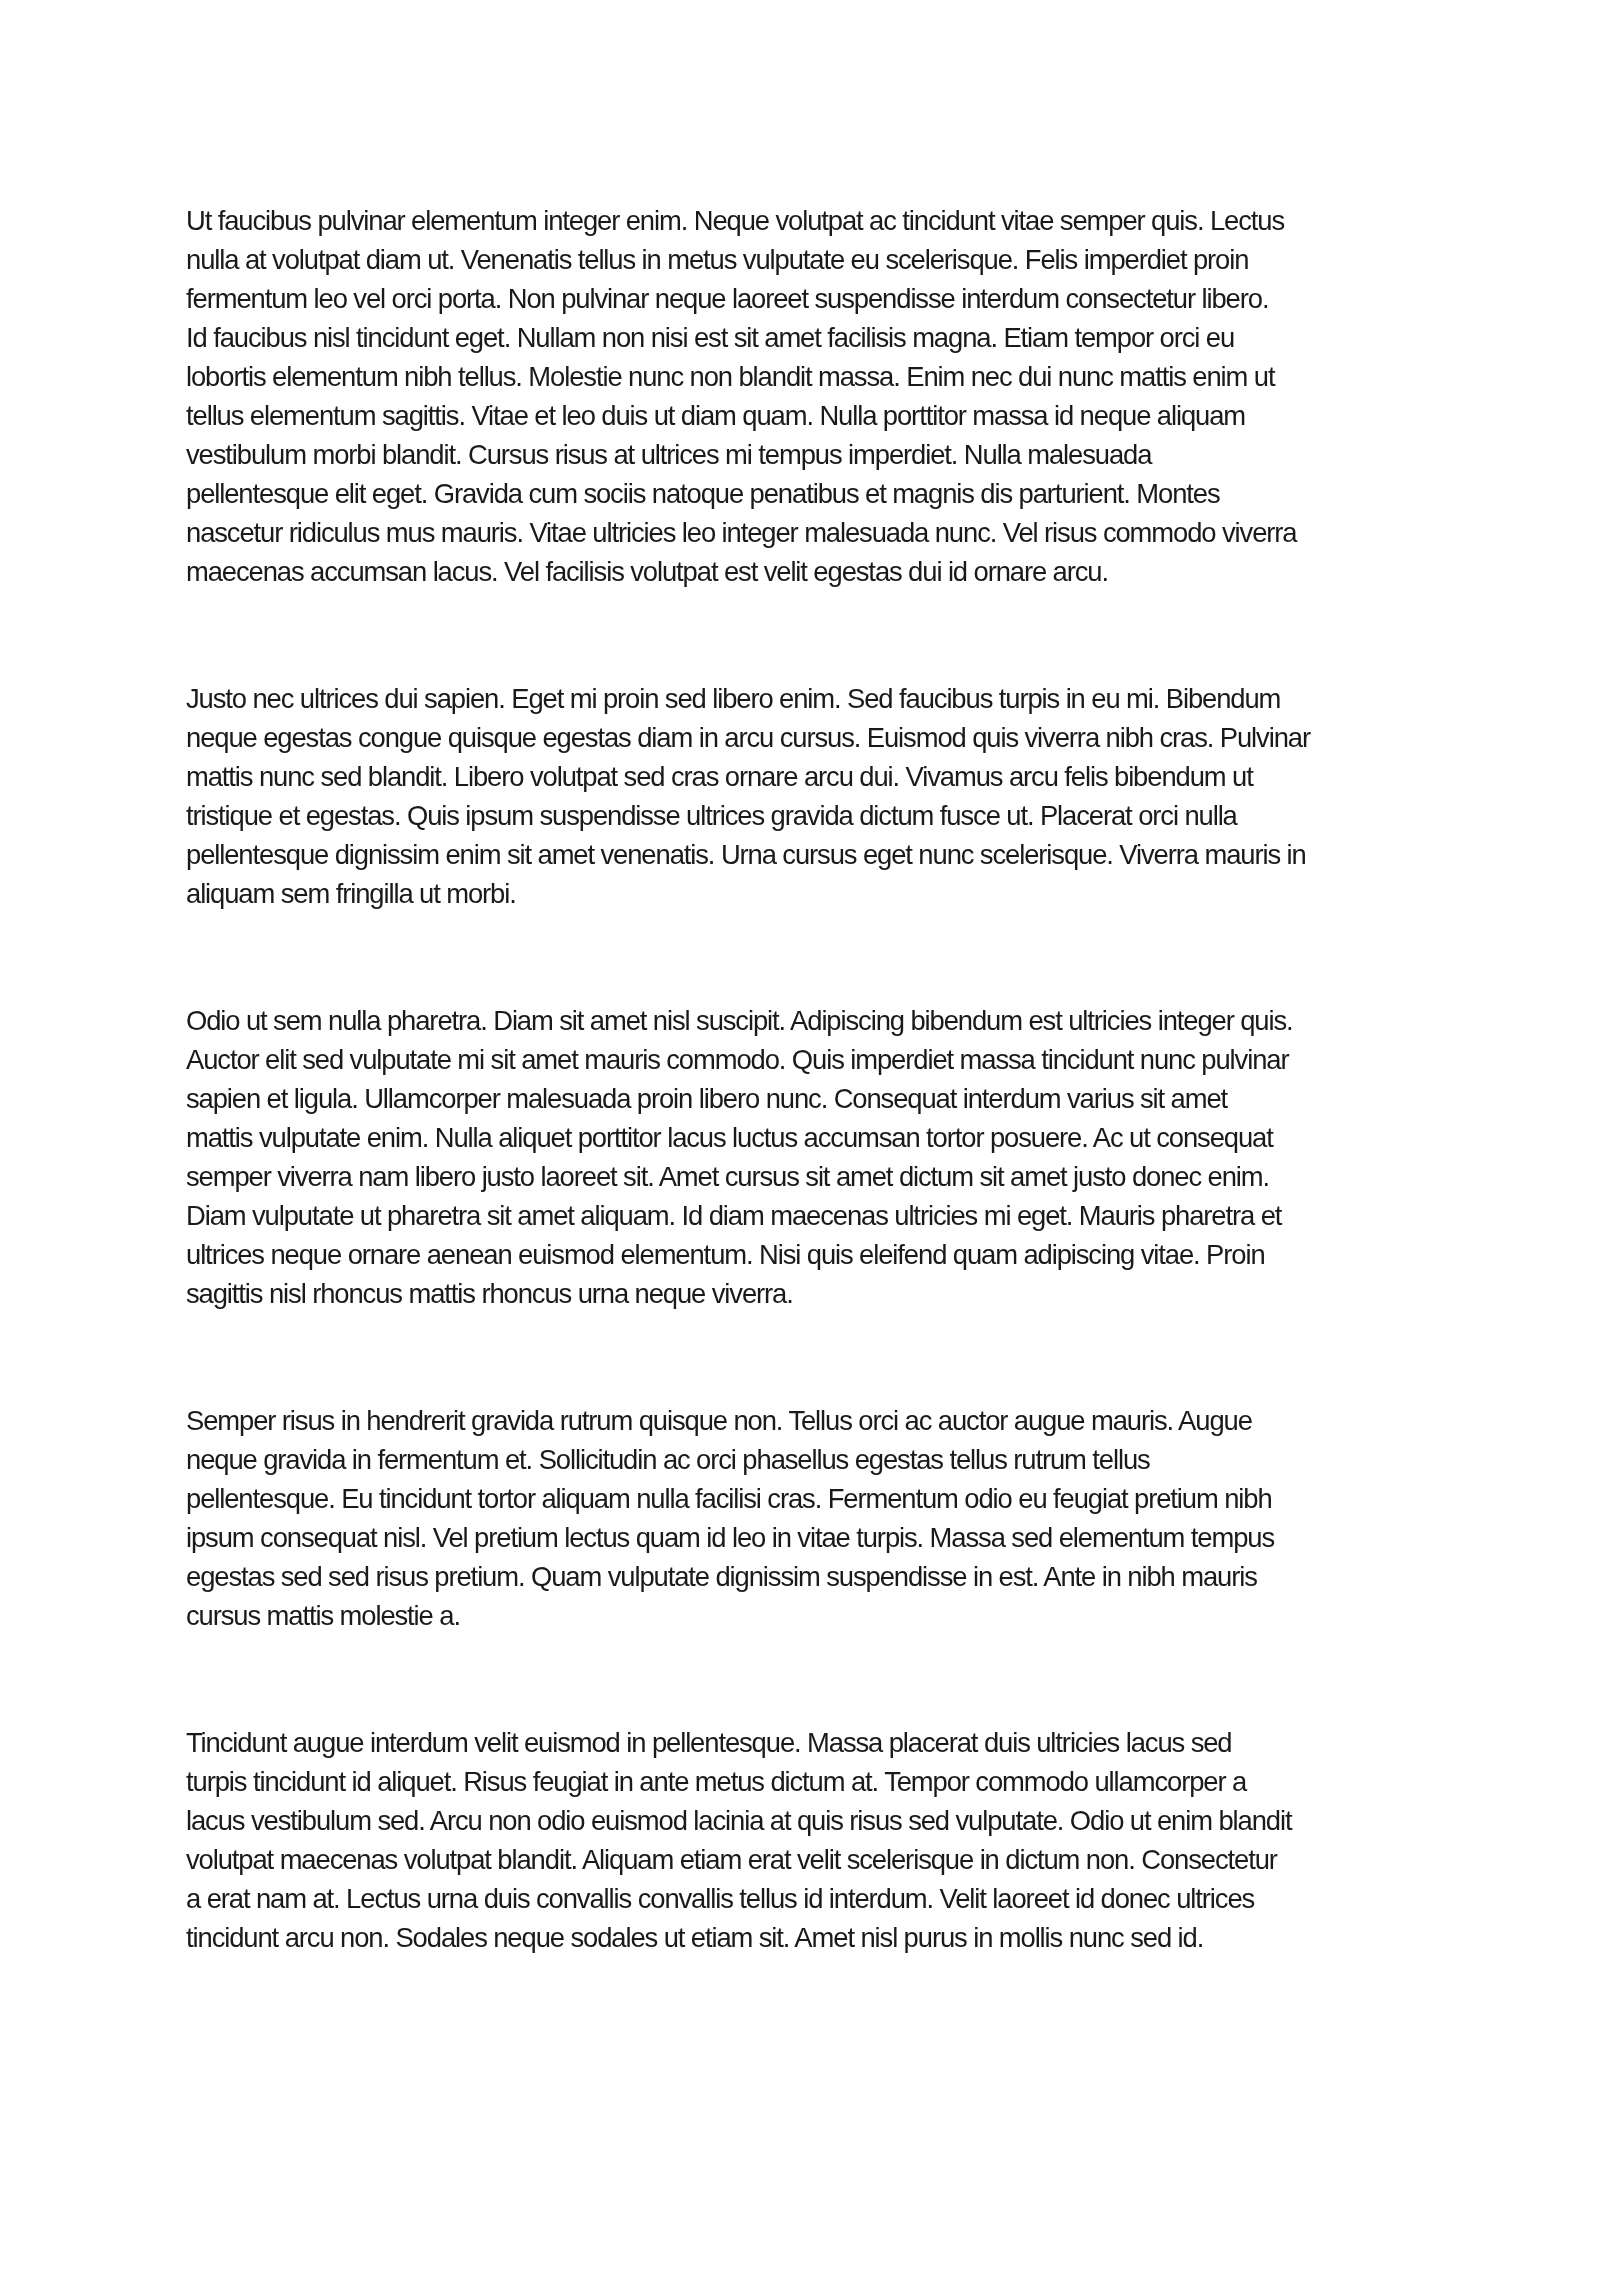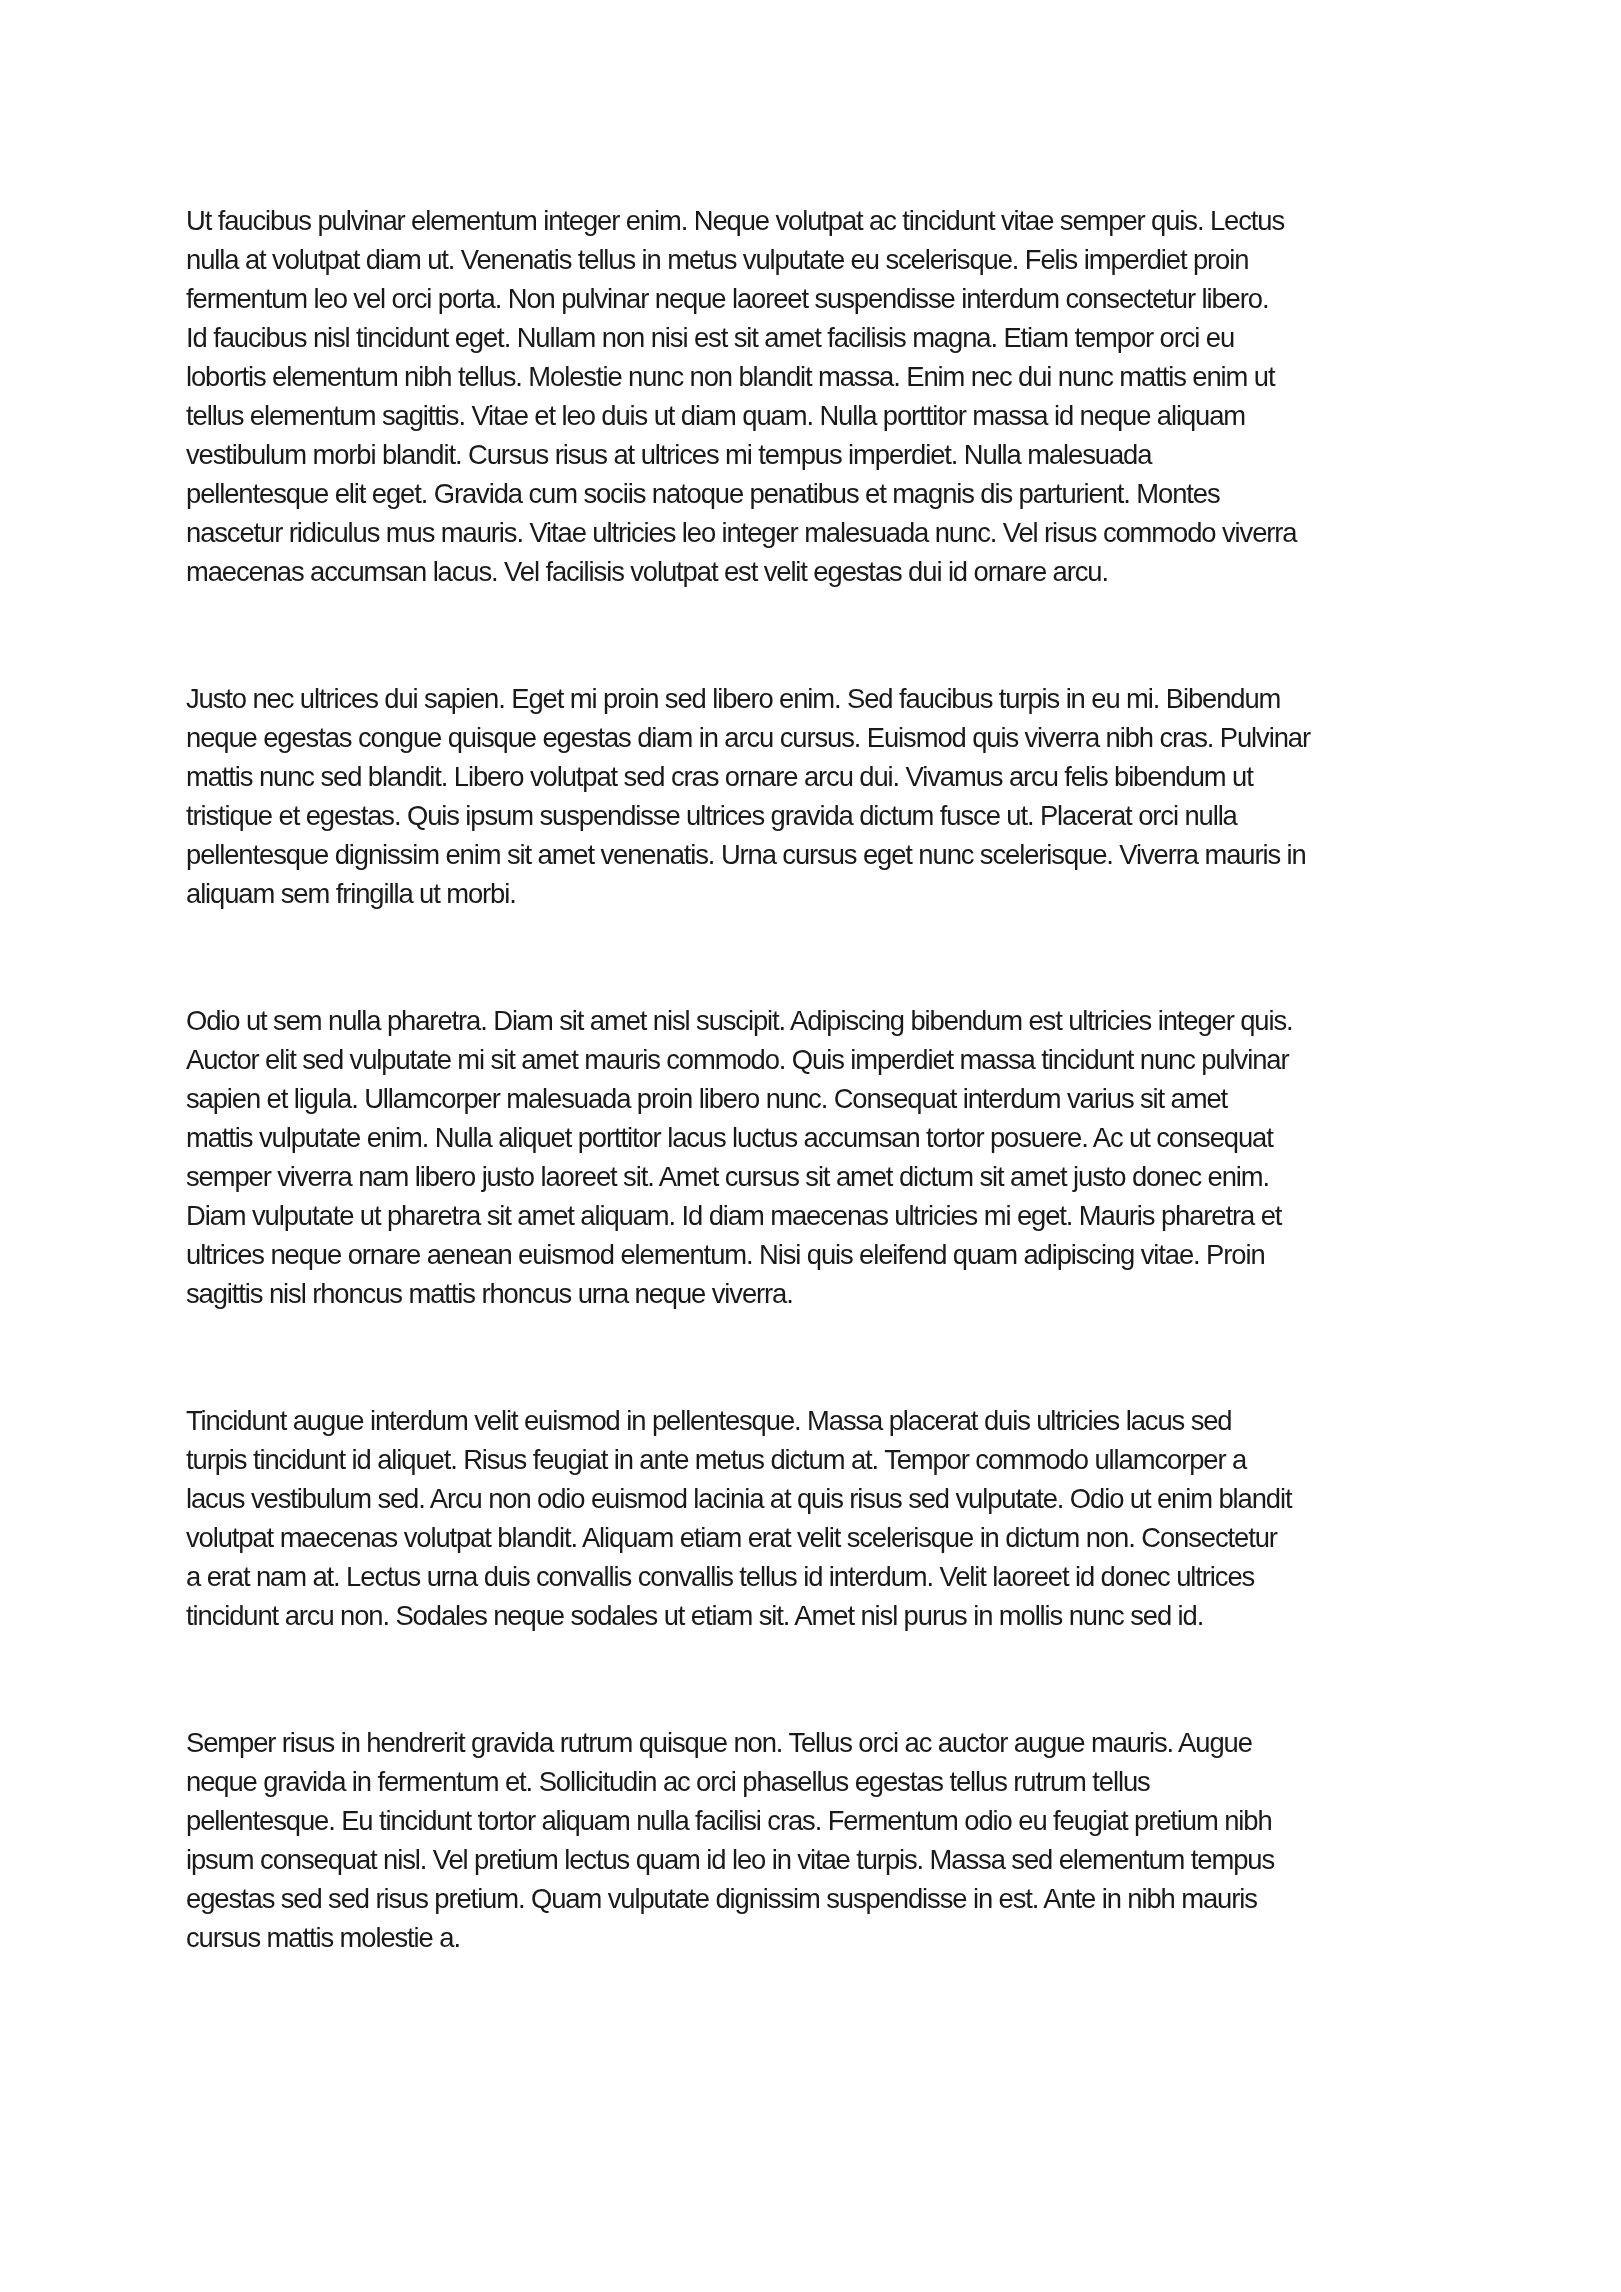--- a/index.html
+++ b/index.html
@@ -56,27 +56,27 @@
 pellentesque dignissim enim sit amet venenatis. Urna cursus eget nunc scelerisque. Viverra mauris in
 aliquam sem fringilla ut morbi.</p>
     <p class="doc-paragraph">Odio ut sem nulla pharetra. Diam sit amet nisl suscipit. Adipiscing bibendum est ultricies integer quis.
 Auctor elit sed vulputate mi sit amet mauris commodo. Quis imperdiet massa tincidunt nunc pulvinar
 sapien et ligula. Ullamcorper malesuada proin libero nunc. Consequat interdum varius sit amet
 mattis vulputate enim. Nulla aliquet porttitor lacus luctus accumsan tortor posuere. Ac ut consequat
 semper viverra nam libero justo laoreet sit. Amet cursus sit amet dictum sit amet justo donec enim.
 Diam vulputate ut pharetra sit amet aliquam. Id diam maecenas ultricies mi eget. Mauris pharetra et
 ultrices neque ornare aenean euismod elementum. Nisi quis eleifend quam adipiscing vitae. Proin
 sagittis nisl rhoncus mattis rhoncus urna neque viverra.</p>
+    <p class="doc-paragraph">Semper risus in hendrerit gravida rutrum quisque non. Tellus orci ac auctor augue mauris. Augue
+neque gravida in fermentum et. Sollicitudin ac orci phasellus egestas tellus rutrum tellus
+pellentesque. Eu tincidunt tortor aliquam nulla facilisi cras. Fermentum odio eu feugiat pretium nibh
+ipsum consequat nisl. Vel pretium lectus quam id leo in vitae turpis. Massa sed elementum tempus
+egestas sed sed risus pretium. Quam vulputate dignissim suspendisse in est. Ante in nibh mauris
+cursus mattis molestie a.</p>
     <p class="doc-paragraph">Tincidunt augue interdum velit euismod in pellentesque. Massa placerat duis ultricies lacus sed
 turpis tincidunt id aliquet. Risus feugiat in ante metus dictum at. Tempor commodo ullamcorper a
 lacus vestibulum sed. Arcu non odio euismod lacinia at quis risus sed vulputate. Odio ut enim blandit
 volutpat maecenas volutpat blandit. Aliquam etiam erat velit scelerisque in dictum non. Consectetur
 a erat nam at. Lectus urna duis convallis convallis tellus id interdum. Velit laoreet id donec ultrices
 tincidunt arcu non. Sodales neque sodales ut etiam sit. Amet nisl purus in mollis nunc sed id.</p>
-    <p class="doc-paragraph">Semper risus in hendrerit gravida rutrum quisque non. Tellus orci ac auctor augue mauris. Augue
-neque gravida in fermentum et. Sollicitudin ac orci phasellus egestas tellus rutrum tellus
-pellentesque. Eu tincidunt tortor aliquam nulla facilisi cras. Fermentum odio eu feugiat pretium nibh
-ipsum consequat nisl. Vel pretium lectus quam id leo in vitae turpis. Massa sed elementum tempus
-egestas sed sed risus pretium. Quam vulputate dignissim suspendisse in est. Ante in nibh mauris
-cursus mattis molestie a.</p>
   </div>
 </div>
 
 
 </body></html>

